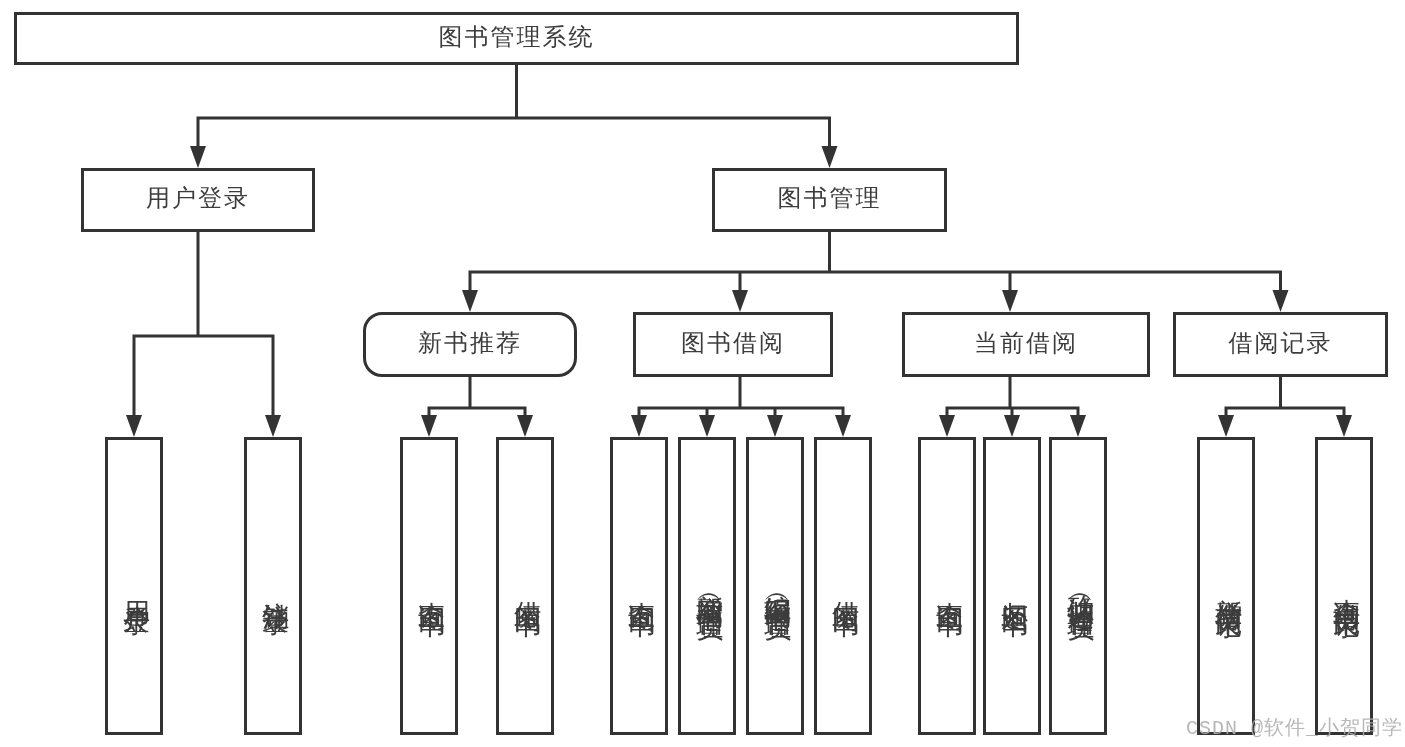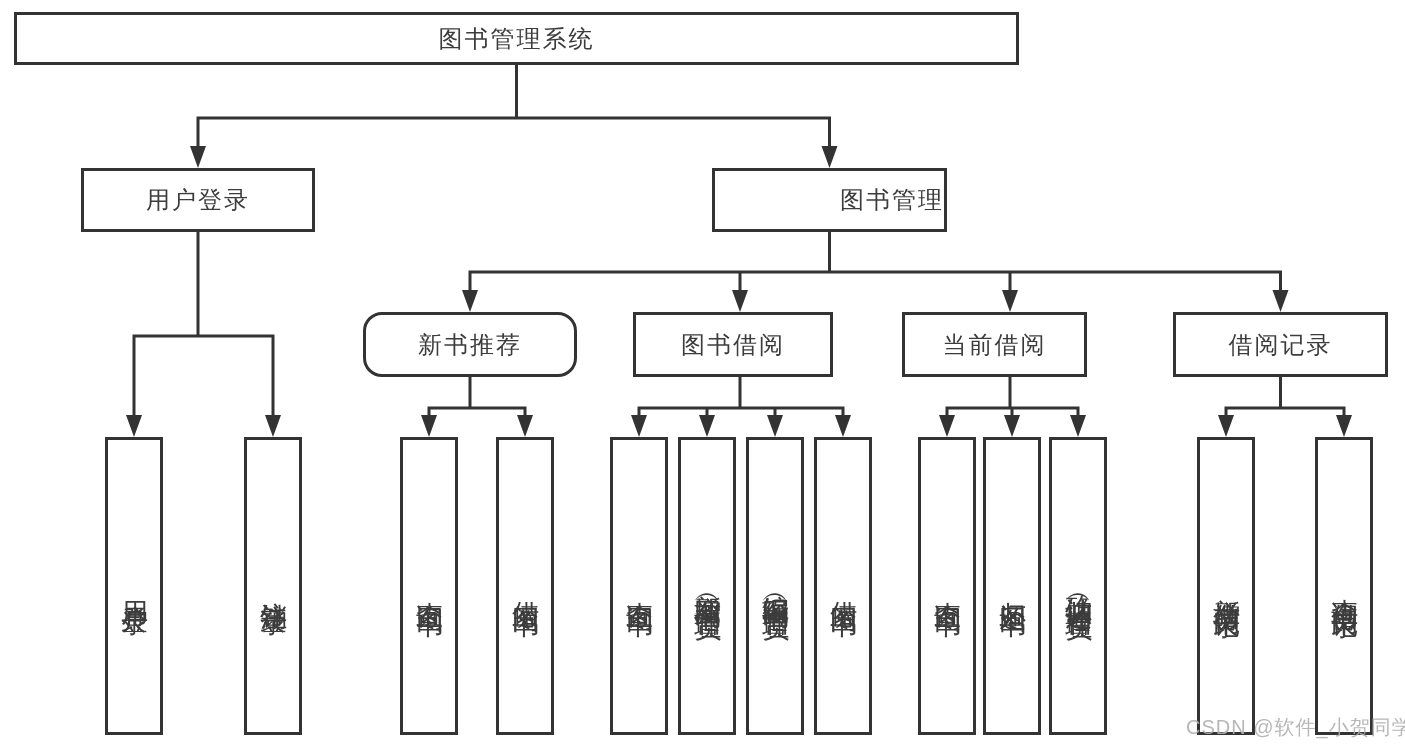--- a/index.html
+++ b/index.html
@@ -1,21 +1,21 @@
 <!DOCTYPE html>
 <html><head>
 <meta charset="utf-8">
 <style>
   html,body{margin:0;padding:0;background:#ffffff;}
   *{box-sizing:border-box;}
   #canvas{
     position:relative;
     width:1405px;height:747px;
     background:#ffffff;
-    font-family:Liberation Sans, sans-serif;
+    font-family:Liberation Mono, monospace;
     overflow:hidden;
   }
   #wires{position:absolute;left:0;top:0;width:1405px;height:747px;}
   .box{
     position:absolute;
     background:#ffffff;
     border:3px solid #333333;
     display:flex;align-items:center;justify-content:center;
     color:#3c3c3c;
   }
@@ -30,25 +30,25 @@
     text-orientation:mixed;
     font-size:27px;
     letter-spacing:3px;
     line-height:1.1;
     white-space:nowrap;
   }
   
   .n-root{left:14px;top:12px;width:1005px;height:53px;}
   
   .n-l2a{left:81px;top:168px;width:234px;height:64px;}
-  .n-l2b{left:712px;top:168px;width:235px;height:64px;justify-content:flex-end;}
+  .n-l2b{left:712px;top:168px;width:235px;height:64px;}
   
   .n-l3a{left:363px;top:312px;width:214px;height:65px;border-radius:19px;}
   .n-l3b{left:633px;top:312px;width:200px;height:65px;}
-  .n-l3c{left:902px;top:312px;width:185px;height:65px;}
+  .n-l3c{left:902px;top:312px;width:248px;height:65px;}
   .n-l3d{left:1173px;top:312px;width:215px;height:65px;}
   
   .leaf{top:437px;width:58px;height:298px;}
   .n-a1{left:105px;} .n-a2{left:244px;}
   .n-b1{left:400px;} .n-b2{left:496px;}
   .n-c1{left:610px;} .n-c2{left:678px;} .n-c3{left:746px;} .n-c4{left:814px;}
   .n-d1{left:918px;} .n-d2{left:983px;} .n-d3{left:1049px;}
   .n-e1{left:1197px;} .n-e2{left:1315px;}
   #watermark{
     position:absolute;

